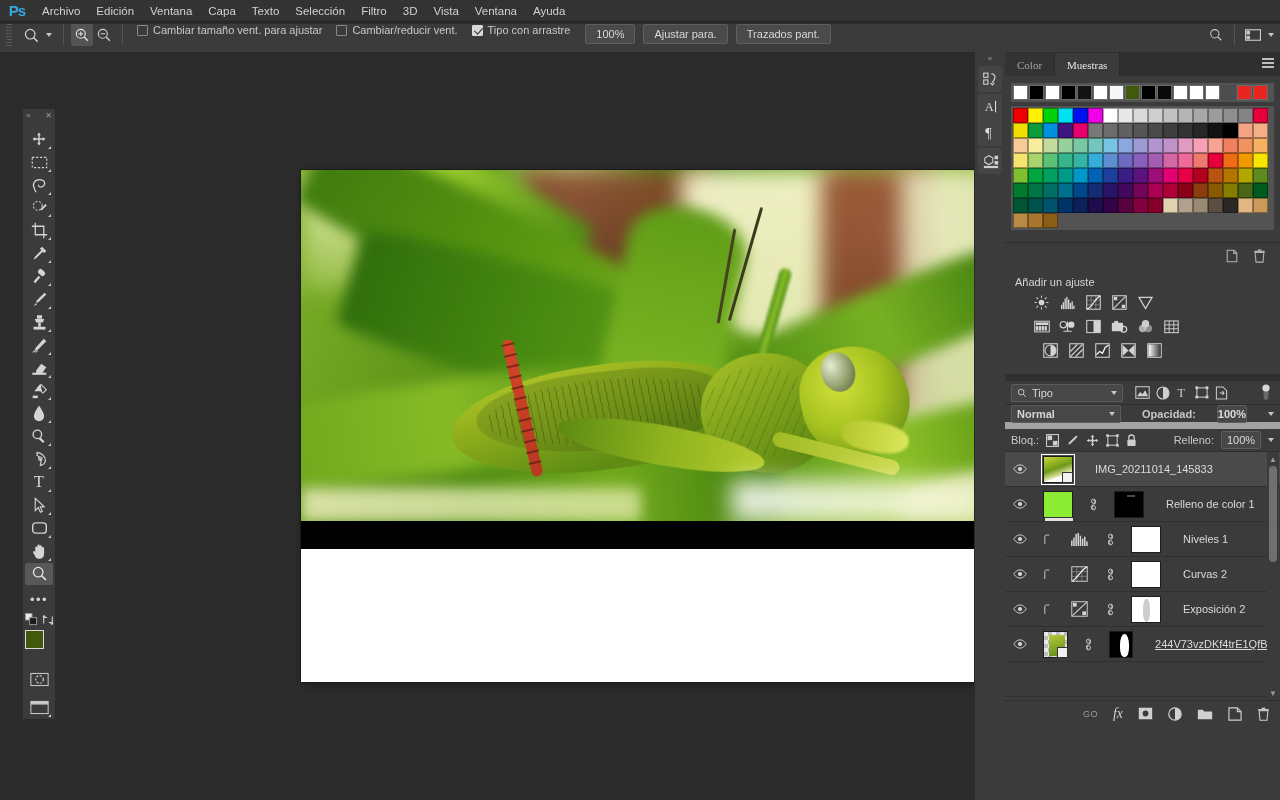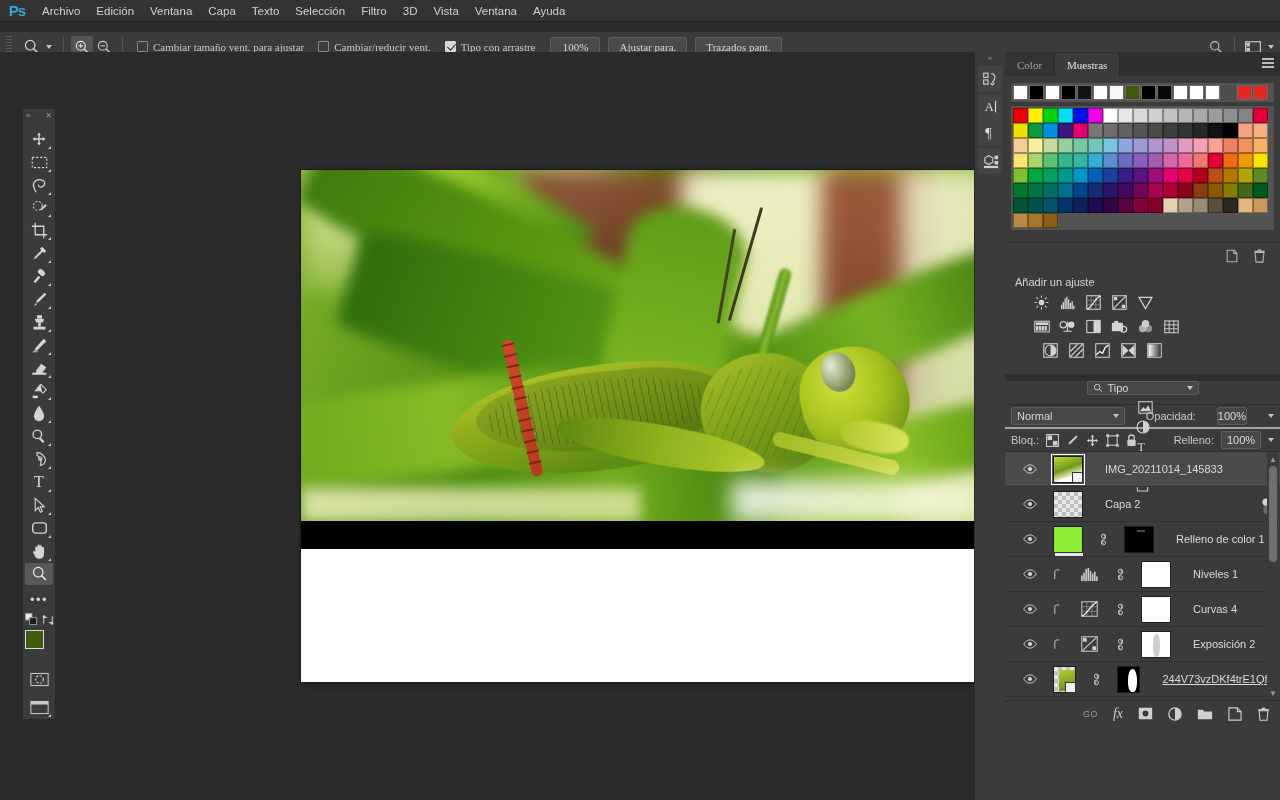--- a/index.html
+++ b/index.html
@@ -23,23 +23,23 @@
     color:#31a8e0; font-weight:bold; font-size:15px; letter-spacing:-1px;
     font-family:"Liberation Sans", sans-serif;
   }
   .menuitem{
     padding:0 8px; height:22px; line-height:22px; color:#d2d2d2; font-size:11.5px;
     cursor:default; white-space:nowrap;
   }
 
   
   .optionsbar{
-    position:absolute; left:0; top:32px; width:1280px; height:30px;
+    position:absolute; left:0; top:24px; width:1280px; height:30px;
     background:#3b3b3b; border-bottom:1px solid #222;
-    display:flex; align-items:center; padding-left:6px;font-family:Liberation Serif, serif;
+    display:flex; align-items:flex-start; padding-left:6px;
   }
   .grip{ width:6px; height:22px; margin-right:4px;
     background:repeating-linear-gradient(to bottom,#5a5a5a 0 1px,transparent 1px 3px);}
   .opt-tool{ display:flex; align-items:center; gap:2px; padding:0 4px; }
   .icobtn{
     width:22px; height:22px; display:flex; align-items:center; justify-content:center;
     border-radius:2px; cursor:default;
   }
   .icobtn.on{ background:#545454; }
   .vsep{ width:1px; height:20px; background:#555; margin:0 7px; }
@@ -143,36 +143,36 @@
      gap:14px; padding-right:14px; border-top:1px solid #2e2e2e; margin-top:6px;}
 
   
   .adj-title{ padding:8px 10px 4px 10px; color:#d4d4d4; font-size:11px;}
   .adj-rows{ padding:2px 10px 8px 28px; }
   .adj-row{ display:flex; gap:9px; margin-bottom:7px;}
   .adj-ic{ width:17px;height:17px; display:flex;align-items:center;justify-content:center; cursor:default;}
 
   
   .lyr-filter{ height:24px; display:flex; align-items:center; padding:0 6px; gap:6px;
-    border-bottom:1px solid #2e2e2e;flex-direction:column;}
+    border-bottom:1px solid #2e2e2e;}
   .sel-box{
     height:18px; background:#474747; border:1px solid #5c5c5c; border-radius:2px;
     display:flex; align-items:center; padding:0 5px; gap:5px; color:#d6d6d6; font-size:11px;
   }
   .caret{ width:0;height:0;border-left:3.5px solid transparent;border-right:3.5px solid transparent;
      border-top:4px solid #c5c5c5;}
   .lyr-mode{ height:24px; display:flex; align-items:center; padding:0 6px; gap:21px;
-    border-bottom:2px solid #a3a3a3;}
+    border-bottom:7px solid #a3a3a3;font-weight:bold;}
   .lyr-lock{ height:23px; display:flex; align-items:center; padding:0 6px; gap:7px;
     border-bottom:1px solid #2e2e2e;}
   .numbox{ width:40px;height:18px; background:#474747;border:1px solid #5c5c5c;border-radius:2px;
     display:flex;align-items:center;justify-content:center;color:#dcdcdc;font-size:11px;}
   .lyr-list{ position:relative; height:248px; overflow:hidden;}
   .lyr{
-    height:35px; display:flex; align-items:center; gap:16px; padding-left:18px;
+    height:35px; display:flex; align-items:center; gap:16px; padding-left:8px;
     border-bottom:1px solid #303030; cursor:default; position:relative;
   }
   .lyr.sel{ background:#4a4a4a; }
   .eye{ width:14px; display:flex; align-items:center; justify-content:center;}
   .thumb{ width:30px;height:27px; border:1px solid #1c1c1c; background:#555;}
   .checker{
     background-image:
       linear-gradient(45deg,#bdbdbd 25%,transparent 25%,transparent 75%,#bdbdbd 75%),
       linear-gradient(45deg,#bdbdbd 25%,#e8e8e8 25%,#e8e8e8 75%,#bdbdbd 75%);
     background-size:8px 8px; background-position:0 0,4px 4px;
@@ -990,30 +990,20 @@
             </span>
             <span class="lyr-name" style="margin-left: 6px;">IMG_20211014_145833</span>
           </div>
           <div class="lyr">
             <span class="eye">
               <svg width="14" height="10" viewBox="0 0 16 11">
                 <path d="M8 0.8 C12.4 0.8 15.2 5.5 15.2 5.5 S12.4 10.2 8 10.2 S0.8 5.5 0.8 5.5 S3.6 0.8 8 0.8 Z" fill="none" stroke="#d8d8d8" stroke-width="1.1"></path>
                 <circle cx="8" cy="5.5" r="2.4" fill="#d8d8d8"></circle>
               </svg>
             </span>
-            <span class="thumb checker"></span>
-            <span class="lyr-name" style="margin-left: 6px;">Capa 2</span>
-          </div>
-          <div class="lyr">
-            <span class="eye">
-              <svg width="14" height="10" viewBox="0 0 16 11">
-                <path d="M8 0.8 C12.4 0.8 15.2 5.5 15.2 5.5 S12.4 10.2 8 10.2 S0.8 5.5 0.8 5.5 S3.6 0.8 8 0.8 Z" fill="none" stroke="#d8d8d8" stroke-width="1.1"></path>
-                <circle cx="8" cy="5.5" r="2.4" fill="#d8d8d8"></circle>
-              </svg>
-            </span>
             <span class="thumb" style="position: relative; background: rgb(141, 237, 52);">
               <span style="position: absolute; left: 0px; bottom: -5px; width: 30px; height: 5px; background: rgb(228, 228, 228); border: 1px solid rgb(51, 51, 51);"></span>
             </span>
             <span class="link">
               <svg width="9" height="13" viewBox="0 0 10 14">
                 <path d="M5 2.5 a2 2 0 0 1 0 4 M5 7.5 a2 2 0 0 0 0 4" fill="none" stroke="#c6c6c6" stroke-width="1.2"></path>
                 <circle cx="5" cy="3.3" r="2.3" fill="none" stroke="#c6c6c6" stroke-width="1.1"></circle>
                 <circle cx="5" cy="10.7" r="2.3" fill="none" stroke="#c6c6c6" stroke-width="1.1"></circle>
               </svg>
             </span>
@@ -1081,21 +1071,21 @@
               </svg>
             </span>
             <span class="link">
               <svg width="9" height="13" viewBox="0 0 10 14">
                 <path d="M5 2.5 a2 2 0 0 1 0 4 M5 7.5 a2 2 0 0 0 0 4" fill="none" stroke="#c6c6c6" stroke-width="1.2"></path>
                 <circle cx="5" cy="3.3" r="2.3" fill="none" stroke="#c6c6c6" stroke-width="1.1"></circle>
                 <circle cx="5" cy="10.7" r="2.3" fill="none" stroke="#c6c6c6" stroke-width="1.1"></circle>
               </svg>
             </span>
             <span class="mask" style="background: rgb(255, 255, 255);"></span>
-            <span class="lyr-name" style="margin-left: 6px;">Curvas 4</span>
+            <span class="lyr-name" style="margin-left: 6px;">Curvas 2</span>
           </div>
           <div class="lyr">
             <span class="eye">
               <svg width="14" height="10" viewBox="0 0 16 11">
                 <path d="M8 0.8 C12.4 0.8 15.2 5.5 15.2 5.5 S12.4 10.2 8 10.2 S0.8 5.5 0.8 5.5 S3.6 0.8 8 0.8 Z" fill="none" stroke="#d8d8d8" stroke-width="1.1"></path>
                 <circle cx="8" cy="5.5" r="2.4" fill="#d8d8d8"></circle>
               </svg>
             </span>
             <span class="clip">
               <svg width="9" height="11" viewBox="0 0 10 12">

